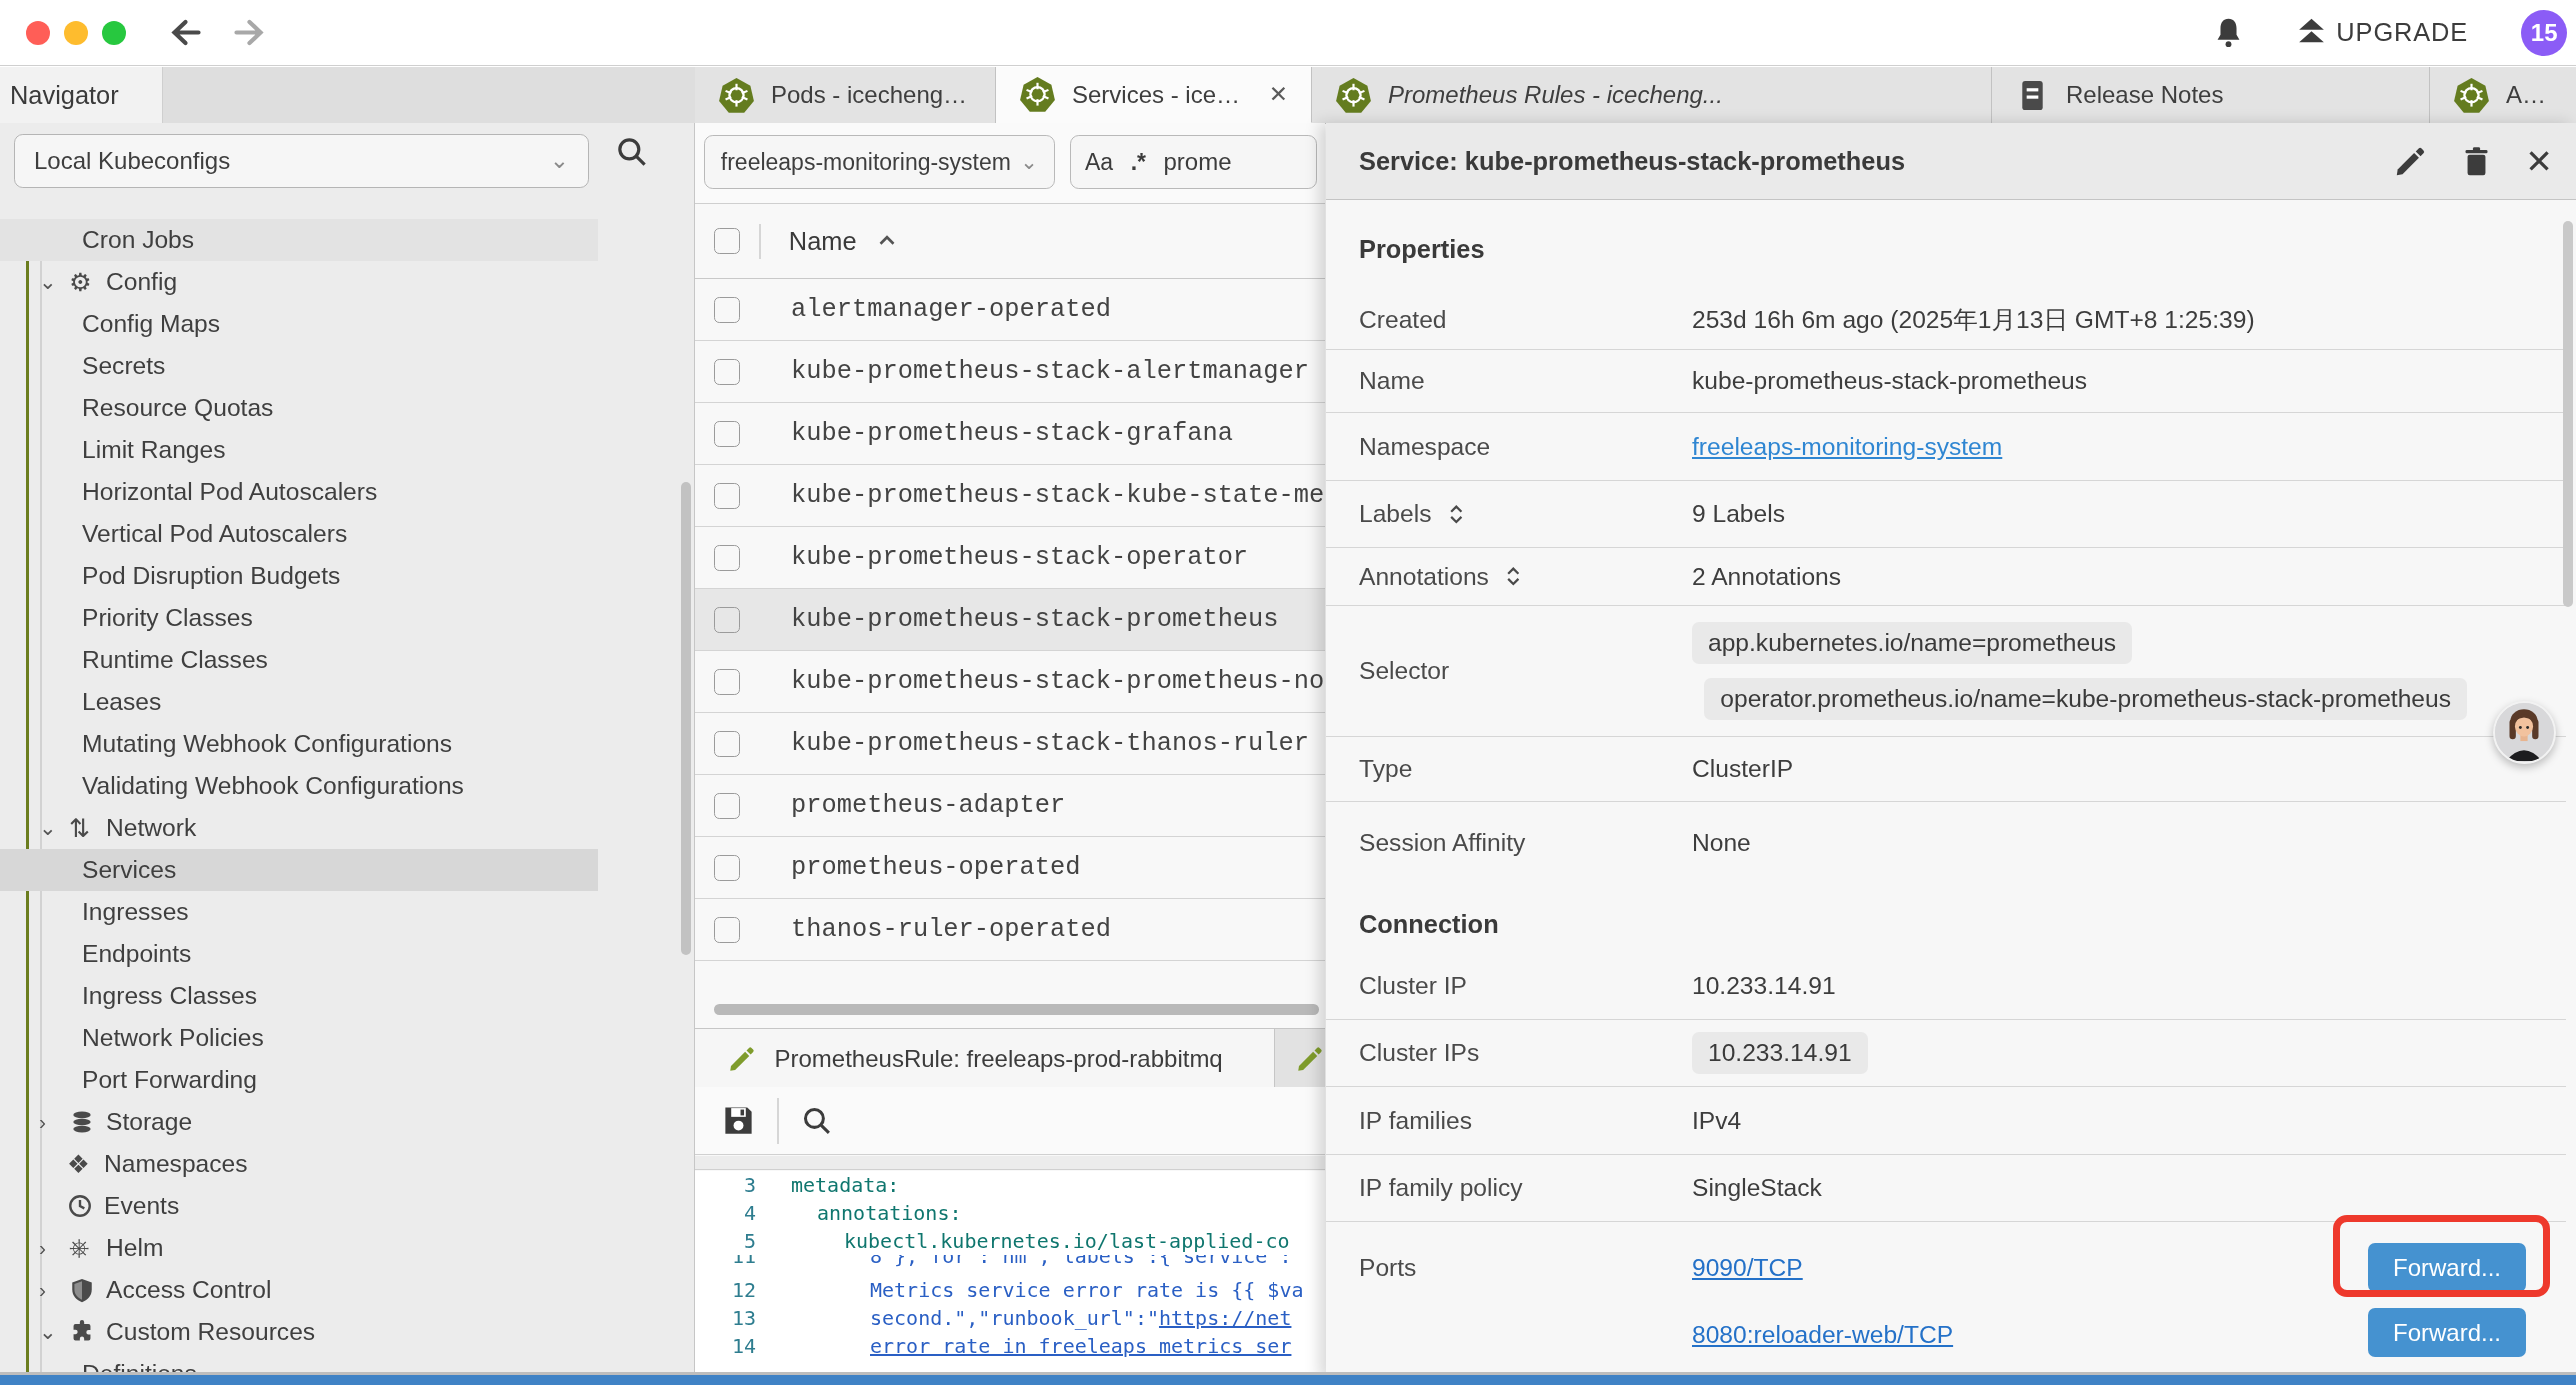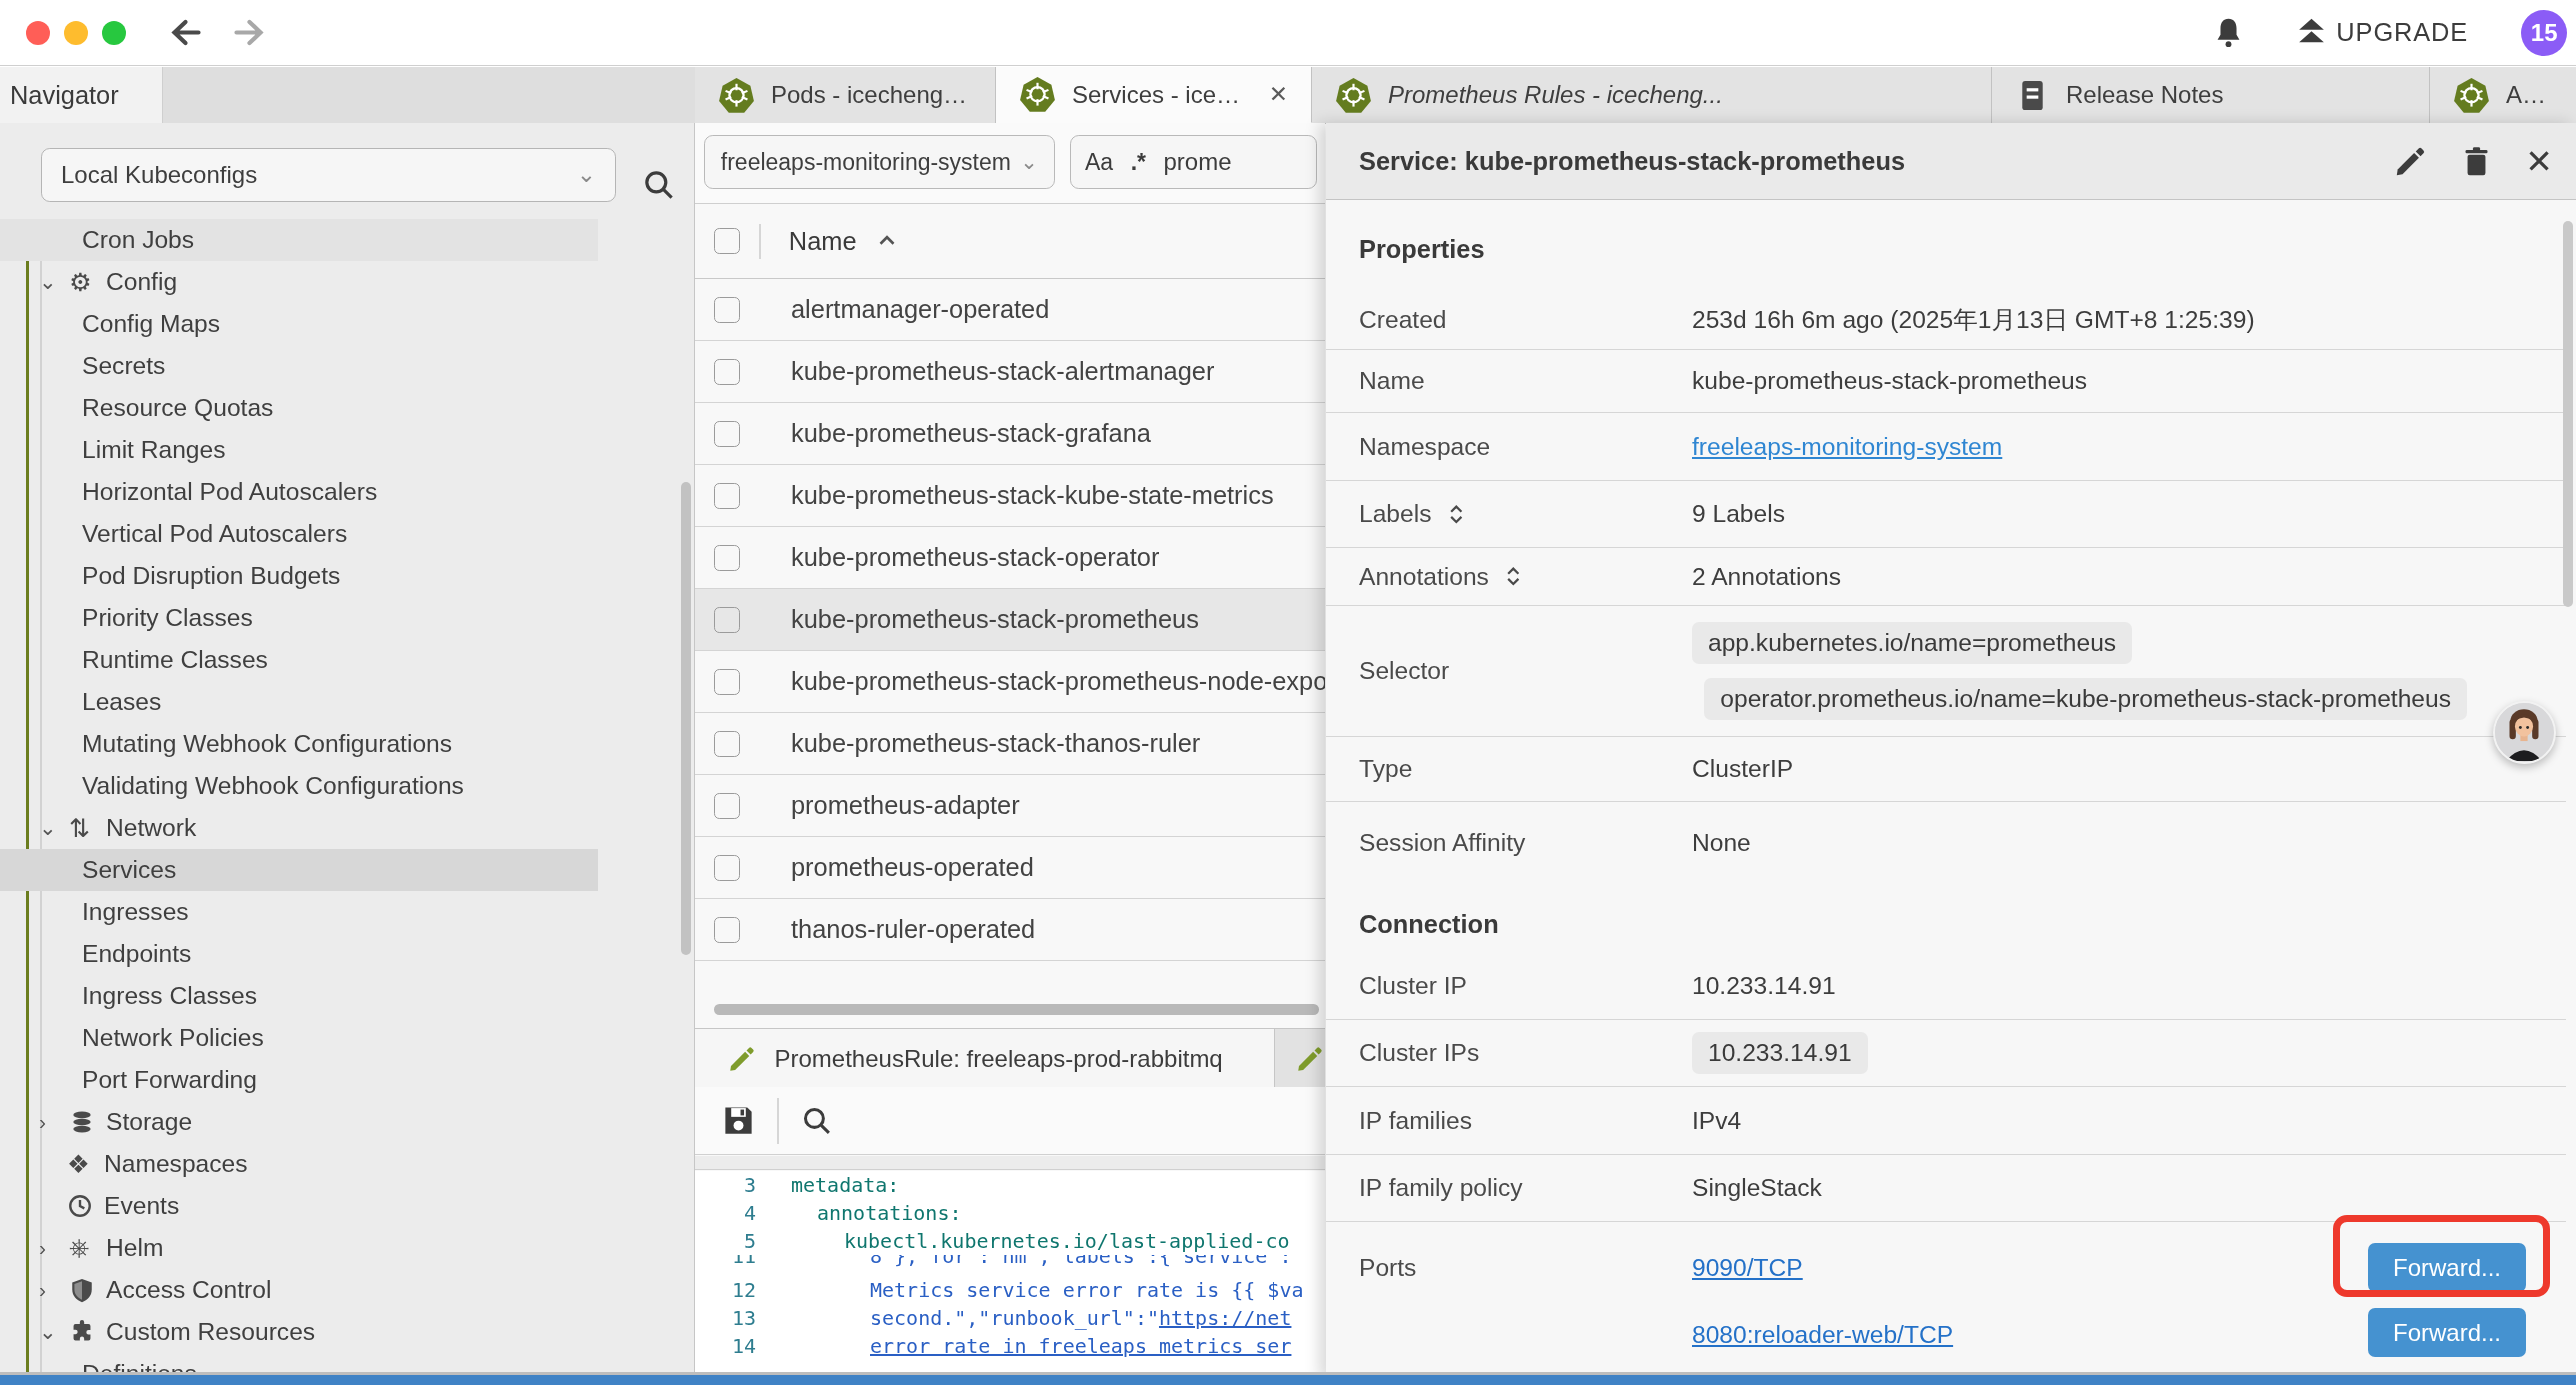--- a/index.html
+++ b/index.html
@@ -24,21 +24,21 @@
   .tab .tlabel{font-size:24px;color:#3e3e3e;white-space:nowrap;overflow:hidden;text-overflow:ellipsis;}
   .tab.italic .tlabel{font-style:italic;}
   .tab .k8s{margin-right:16px;flex:0 0 auto;}
   #navigator-tab{position:absolute;left:0;top:0;width:163px;height:56px;background:#f2f2f2;
        border-right:0.9px solid #cfcfcf;display:flex;align-items:center;padding-left:10px;box-sizing:border-box;}
   #navigator-tab span{font-size:25.4px;color:#3a3a3a;}
   .closex{font-size:23px;color:#5a5a5a;margin-left:19px;}
 
   
   #sidebar{left:0;top:123px;width:695px;height:1256px;background:#ececec;border-right:1.8px solid #c6c6c6;box-sizing:border-box;}
-  #kubeconfig-row{position:absolute;left:0;top:10.5px;width:798px;height:68px;display:flex;align-items:flex-end;padding-left:27px;}
+  #kubeconfig-row{position:absolute;left:0;top:10.5px;width:798px;height:68px;display:flex;align-items:flex-start;}
   #kubeconfig-select{margin-left:14px;width:575px;height:54px;border:1.8px solid #b5b5b5;border-radius:8.8px;
        background:#f6f6f6;display:flex;align-items:center;justify-content:space-between;
        padding:0 19px;box-sizing:border-box;}
   #kubeconfig-select .val{font-size:24px;color:#3e3e3e;}
   #kubeconfig-select .chev{font-size:23px;color:#8a8a8a;}
   #tree{position:absolute;left:0;top:96px;width:598px;height:1176px;overflow:hidden;}
   .guide-green{position:absolute;left:26px;top:0;width:2.6px;height:1176px;background:#6b7d1e;}
   .guide-gray{position:absolute;left:40px;top:0;width:1.8px;height:1176px;background:#d2d2d2;}
   .trow{position:relative;height:42px;display:flex;align-items:center;font-size:24.6px;color:#3f3f3f;white-space:nowrap;}
   .trow.child{padding-left:82px;}
@@ -60,21 +60,21 @@
   #find-box{position:absolute;left:375px;top:12.3px;width:247px;height:54px;border:1.8px solid #b9b9b9;border-radius:8.8px;
       background:#f6f6f6;display:flex;align-items:center;padding:0 14px;box-sizing:border-box;gap:17.5px;}
   #find-box .tog{font-size:23px;color:#3c3c3c;}
   #find-box .query{font-size:24px;color:#3c3c3c;}
   #thead{position:absolute;left:0;top:81px;width:630px;height:75px;border-bottom:1.8px solid #c9c9c9;box-sizing:border-box;display:flex;align-items:center;}
   .cbx{width:24px;height:24px;border:1.8px solid #9b9b9b;border-radius:5.3px;background:transparent;flex:0 0 auto;}
   #thead .vdiv{width:1.8px;height:35px;background:#d6d6d6;margin:0 0 0 19px;}
   #thead .cname{font-size:25.4px;color:#3a3a3a;margin-left:28px;}
   #thead .sort{margin-left:17.5px;}
   #tbody{position:absolute;left:0;top:156px;width:630px;}
-  .lrow{height:62px;display:flex;align-items:center;border-bottom:1.8px solid #d4d4d4;box-sizing:border-box;}
+  .lrow{height:62px;display:flex;align-items:center;border-bottom:1.8px solid #d4d4d4;box-sizing:border-box;font-family:Liberation Mono, monospace;}
   .lrow .cbx{margin-left:19px;}
   .lrow .nm{font-size:25.4px;color:#434343;margin-left:51px;white-space:nowrap;overflow:hidden;}
   .lrow.sel{background:#e7e7e7;}
   #hscroll{position:absolute;left:19px;top:881px;width:605px;height:11.4px;background:#b9b9b9;border-radius:5.3px;}
 
   
   #edtabs{position:absolute;left:0;top:905px;width:630px;height:60px;background:#e2e2e2;border-top:0.9px solid #c6c6c6;border-bottom:0.9px solid #c6c6c6;box-sizing:border-box;}
   #edtab1{position:absolute;left:0;top:0;height:60px;width:580px;background:#f6f6f6;border-right:0.9px solid #c6c6c6;
       display:flex;align-items:center;padding-left:32px;box-sizing:border-box;}
   #edtab1 .tlabel{font-size:24px;color:#3c3c3c;margin-left:17.5px;white-space:nowrap;overflow:hidden;}

